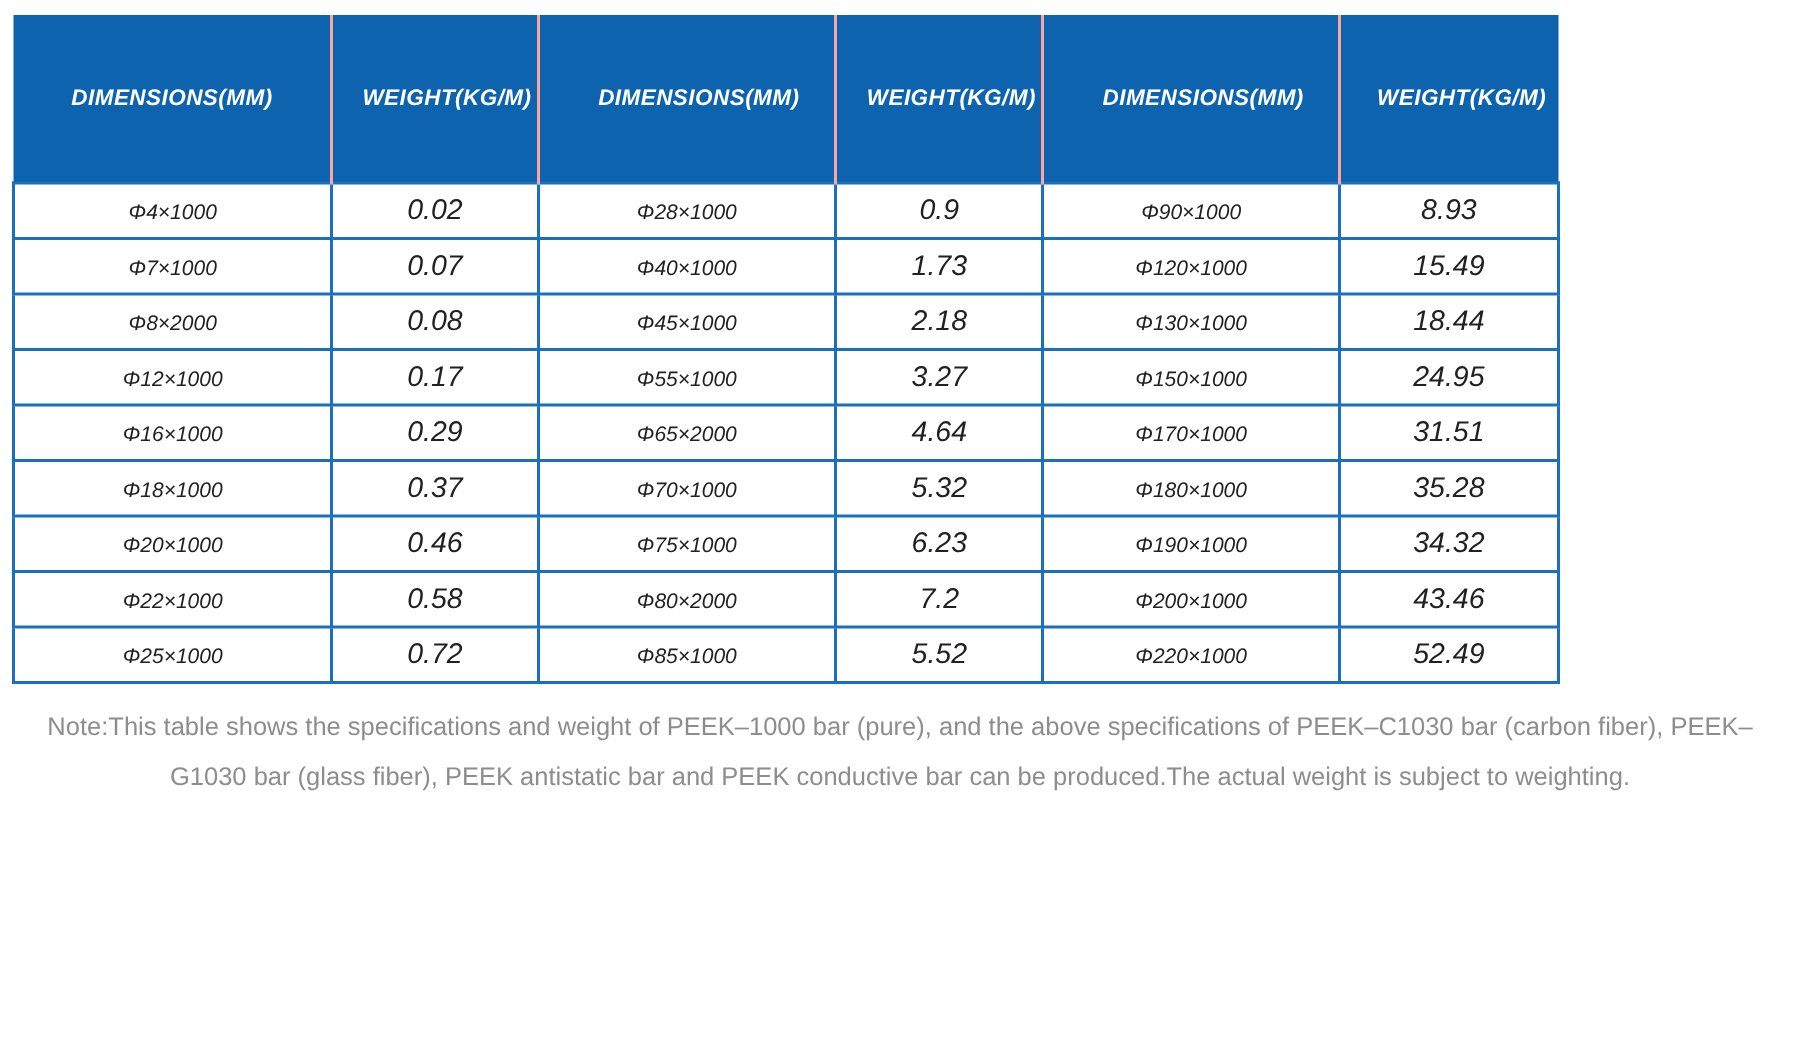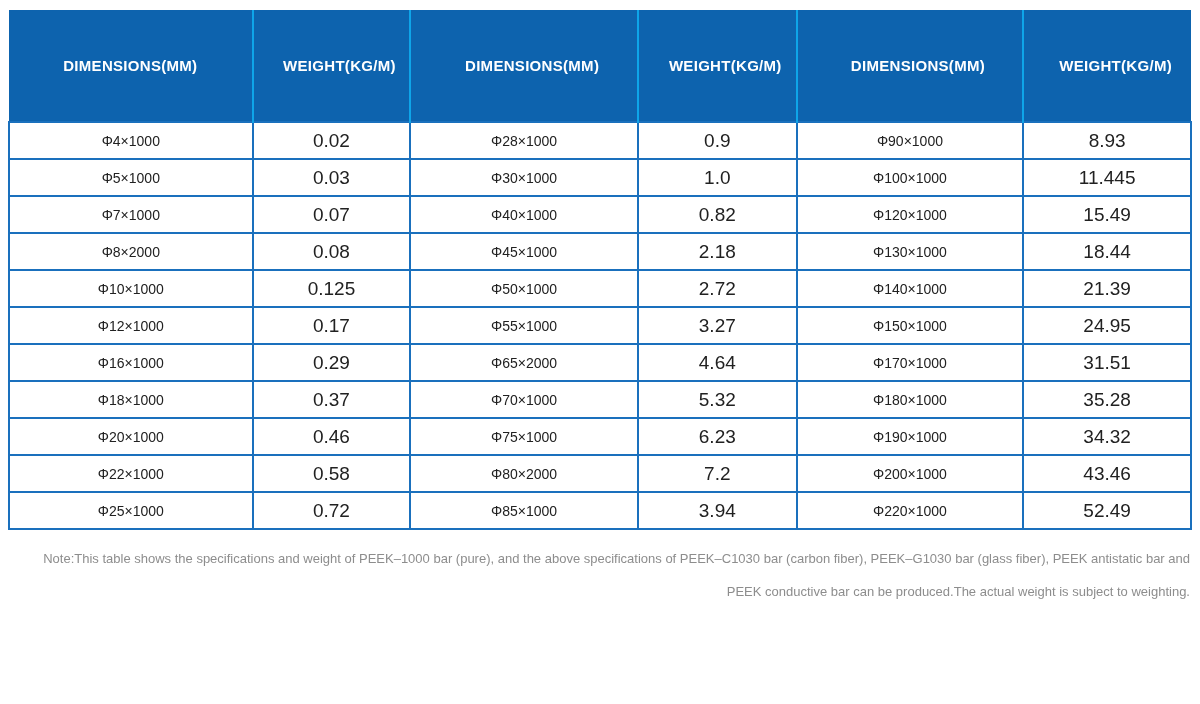--- a/index.html
+++ b/index.html
@@ -11,59 +11,60 @@
     background: #ffffff;
     font-family: "Liberation Sans", sans-serif;
     overflow: hidden;
   }
   .page {
     width: 1200px;
     height: 704px;
     padding: 10px 8px 0 8px;
   }
   table.spec-table {
-    width: 1184px;
+    width: 1032px;
     border-collapse: collapse;
     table-layout: fixed;
+    font-style: italic;
   }
   thead th {
     background: #0d63ae;
     color: #ffffff;
     font-size: 15px;
     font-weight: bold;
     letter-spacing: 0.3px;
     height: 112px;
     text-align: center;
     vertical-align: middle;
     border: none;
     padding: 0;
   }
   thead th + th {
-    border-left: 2px solid #0ea5e9;
+    border-left: 2px solid #fca5a5;
     padding-left: 16px;
   }
   tbody td {
     border: 2px solid #1a70bd;
     background: #ffffff;
     height: 37px;
     text-align: center;
     vertical-align: middle;
     color: #212121;
     padding: 0;
     white-space: nowrap;
   }
   tbody td.dim { font-size: 14px; }
   tbody td.wt  { font-size: 19px; margin-top: 46px; }
   .note {
     margin: 12px 2px 0 2px;
     width: 1180px;
     color: #8d8d8d;
-    font-size: 13px;
+    font-size: 17px;
     line-height: 33px;
-    text-align: right;
+    text-align: center;
   }
 </style>
 </head>
 <body>
 
 <div class="page">
   <table class="spec-table">
     <colgroup>
       <col style="width:20.61%">
       <col style="width:13.34%">
@@ -85,50 +86,34 @@
     <tbody id="table-body">
         <tr>
           <td class="dim">Φ4×1000</td>
           <td class="wt">0.02</td>
           <td class="dim">Φ28×1000</td>
           <td class="wt">0.9</td>
           <td class="dim">Φ90×1000</td>
           <td class="wt">8.93</td>
         </tr>
         <tr>
-          <td class="dim">Φ5×1000</td>
-          <td class="wt">0.03</td>
-          <td class="dim">Φ30×1000</td>
-          <td class="wt">1.0</td>
-          <td class="dim">Φ100×1000</td>
-          <td class="wt">11.445</td>
-        </tr>
-        <tr>
           <td class="dim">Φ7×1000</td>
           <td class="wt">0.07</td>
           <td class="dim">Φ40×1000</td>
-          <td class="wt">0.82</td>
+          <td class="wt">1.73</td>
           <td class="dim">Φ120×1000</td>
           <td class="wt">15.49</td>
         </tr>
         <tr>
           <td class="dim">Φ8×2000</td>
           <td class="wt">0.08</td>
           <td class="dim">Φ45×1000</td>
           <td class="wt">2.18</td>
           <td class="dim">Φ130×1000</td>
           <td class="wt">18.44</td>
-        </tr>
-        <tr>
-          <td class="dim">Φ10×1000</td>
-          <td class="wt">0.125</td>
-          <td class="dim">Φ50×1000</td>
-          <td class="wt">2.72</td>
-          <td class="dim">Φ140×1000</td>
-          <td class="wt">21.39</td>
         </tr>
         <tr>
           <td class="dim">Φ12×1000</td>
           <td class="wt">0.17</td>
           <td class="dim">Φ55×1000</td>
           <td class="wt">3.27</td>
           <td class="dim">Φ150×1000</td>
           <td class="wt">24.95</td>
         </tr>
         <tr>
@@ -160,20 +145,20 @@
           <td class="wt">0.58</td>
           <td class="dim">Φ80×2000</td>
           <td class="wt">7.2</td>
           <td class="dim">Φ200×1000</td>
           <td class="wt">43.46</td>
         </tr>
         <tr>
           <td class="dim">Φ25×1000</td>
           <td class="wt">0.72</td>
           <td class="dim">Φ85×1000</td>
-          <td class="wt">3.94</td>
+          <td class="wt">5.52</td>
           <td class="dim">Φ220×1000</td>
           <td class="wt">52.49</td>
         </tr>
       </tbody>
   </table>
   <p class="note">Note:This table shows the specifications and weight of PEEK–1000 bar (pure), and the above specifications of PEEK–C1030 bar (carbon fiber), PEEK–G1030 bar (glass fiber), PEEK antistatic bar and PEEK conductive bar can be produced.The actual weight is subject to weighting.</p>
 </div>
 
 </body></html>

